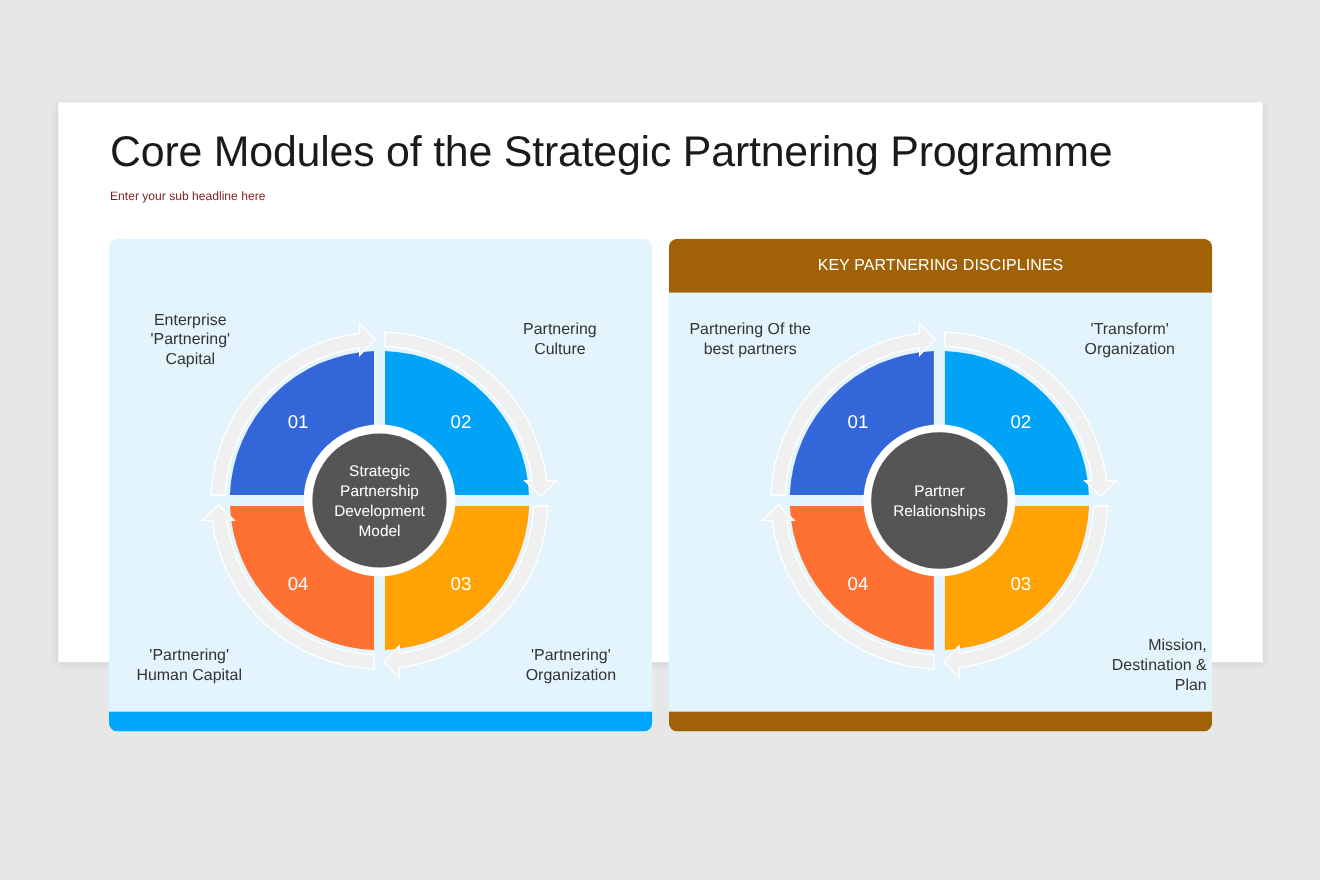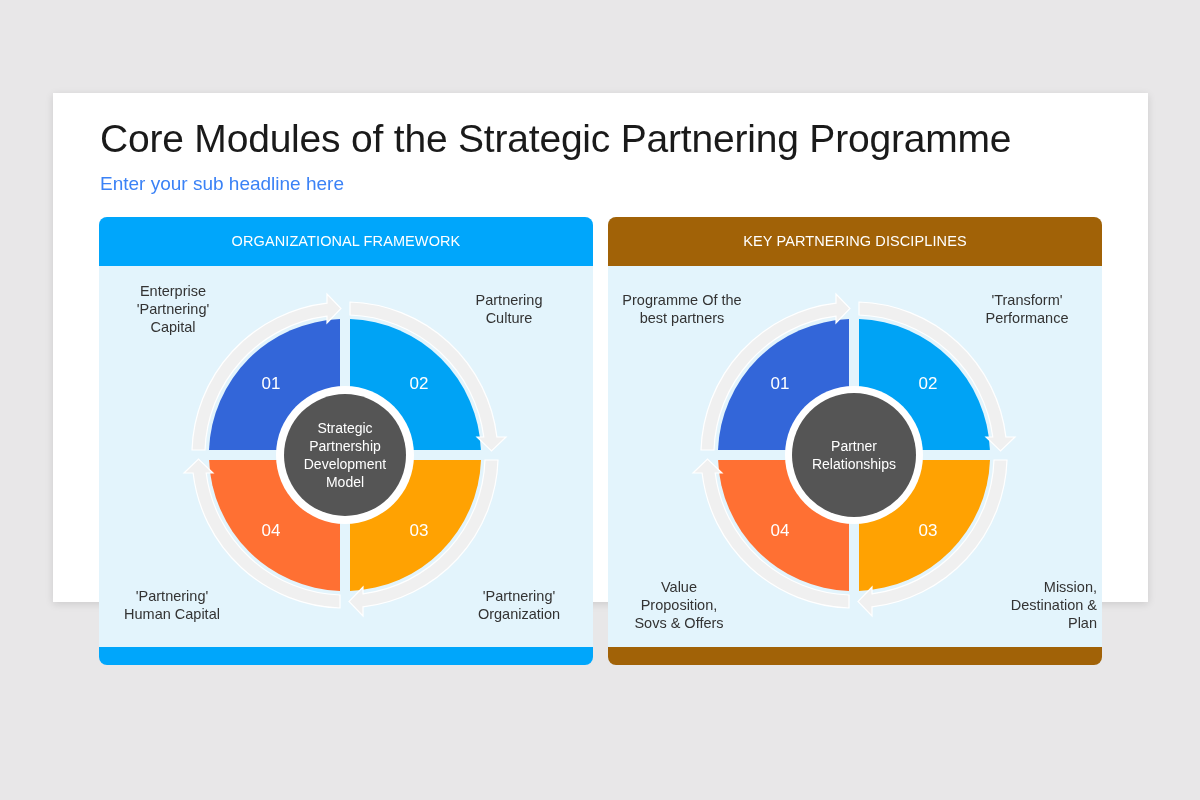--- a/index.html
+++ b/index.html
@@ -9,21 +9,21 @@
   }
   .slide {
     position: absolute; left: 53px; top: 93px; width: 1095px; height: 509px;
     background: #ffffff; box-shadow: 0 2px 8px rgba(0,0,0,0.12);
   }
   .title {
     position: absolute; left: 47px; top: 24px; margin: 0;
     font-size: 39px; font-weight: normal; color: #1a1a1a; letter-spacing: -0.2px; white-space: nowrap;
   }
   .subtitle {
-    position: absolute; left: 47px; top: 80px; font-size: 19px; color: #3b82f6; white-space: nowrap;
+    position: absolute; left: 47px; top: 80px; font-size: 11px; color: #7f1d1d; white-space: nowrap;
   }
   .panel {
     position: absolute; top: 124px; width: 494px; height: 448px; background: #e3f4fc;
     border-radius: 8px; overflow: hidden;
   }
   .panel.left { left: 46px; }
   .panel.right { left: 555px; }
   .panel-header {
     height: 49px; line-height: 49px; text-align: center; color: #fff; font-size: 14.5px; letter-spacing: 0.1px;
   }
@@ -39,21 +39,20 @@
   .ctext { font-family: "Liberation Sans", sans-serif; font-size: 14px; fill: #ffffff; }
 </style>
 </head>
 <body>
 
 <div class="slide">
   <h1 class="title">Core Modules of the Strategic Partnering Programme</h1>
   <div class="subtitle">Enter your sub headline here</div>
 
   <div class="panel left">
-    <div class="panel-header">ORGANIZATIONAL FRAMEWORK</div>
 
     <svg class="diagram" width="494" height="448" viewBox="0 0 494 448">
       <g transform="translate(246,238)">
 
         <path fill="#3366d9" d="M -5,-5 L -5,-135.9 A 136 136 0 0 0 -136,-5 Z"></path>
         <path fill="#00a3f5" d="M -5,-5 L -5,-135.9 A 136 136 0 0 0 -136,-5 Z" transform="rotate(90)"></path>
         <path fill="#ffa202" d="M -5,-5 L -5,-135.9 A 136 136 0 0 0 -136,-5 Z" transform="rotate(180)"></path>
         <path fill="#ff7033" d="M -5,-5 L -5,-135.9 A 136 136 0 0 0 -136,-5 Z" transform="rotate(270)"></path>
 
         <g fill="#f0f0f0" stroke="#ffffff" stroke-width="1.2">
@@ -108,26 +107,23 @@
         <circle r="62" fill="#555555"></circle>
         <text class="qnum" x="-74" y="-66" text-anchor="middle">01</text>
         <text class="qnum" x="74" y="-66" text-anchor="middle">02</text>
         <text class="qnum" x="74" y="81" text-anchor="middle">03</text>
         <text class="qnum" x="-74" y="81" text-anchor="middle">04</text>
         <text class="ctext" x="0" y="-4" text-anchor="middle">Partner</text>
         <text class="ctext" x="0" y="14" text-anchor="middle">Relationships</text>
       </g>
     </svg>
 
-    <div class="label" style="left:4px; top:74px;">Programme Of the
+    <div class="label" style="left:4px; top:74px;">Partnering Of the
 best partners</div>
     <div class="label" style="left:349px; top:74px;">'Transform'
-Performance</div>
+Organization</div>
     <div class="label" style="left:349px; top:361px;text-align:right;">Mission,
 Destination &amp;
 Plan</div>
-    <div class="label" style="left:1px; top:361px;">Value
-Proposition,
-Sovs &amp; Offers</div>
 
     <div class="panel-footer"></div>
   </div>
 </div>
 
 </body></html>

